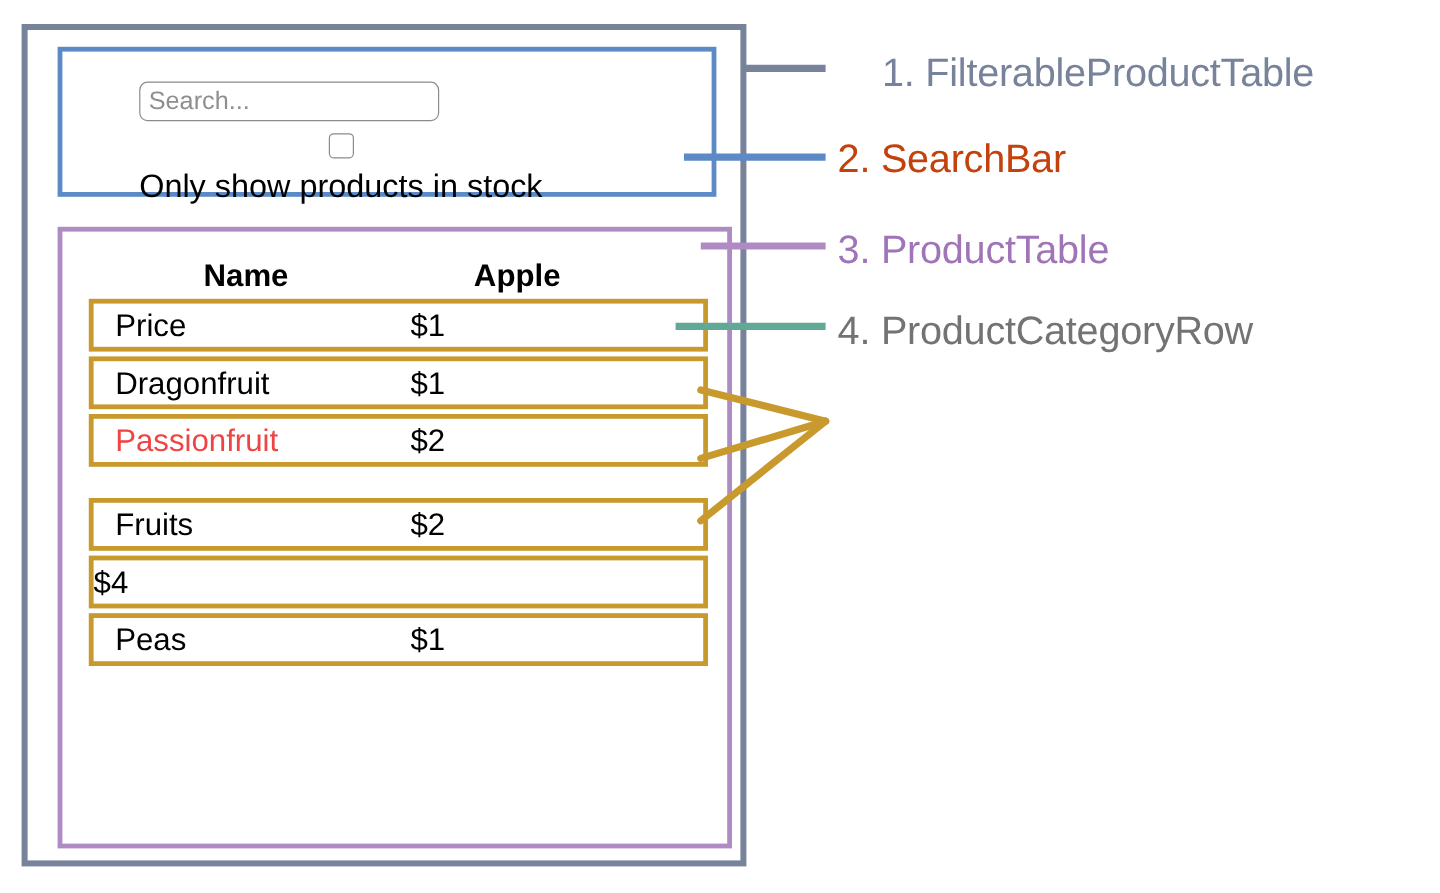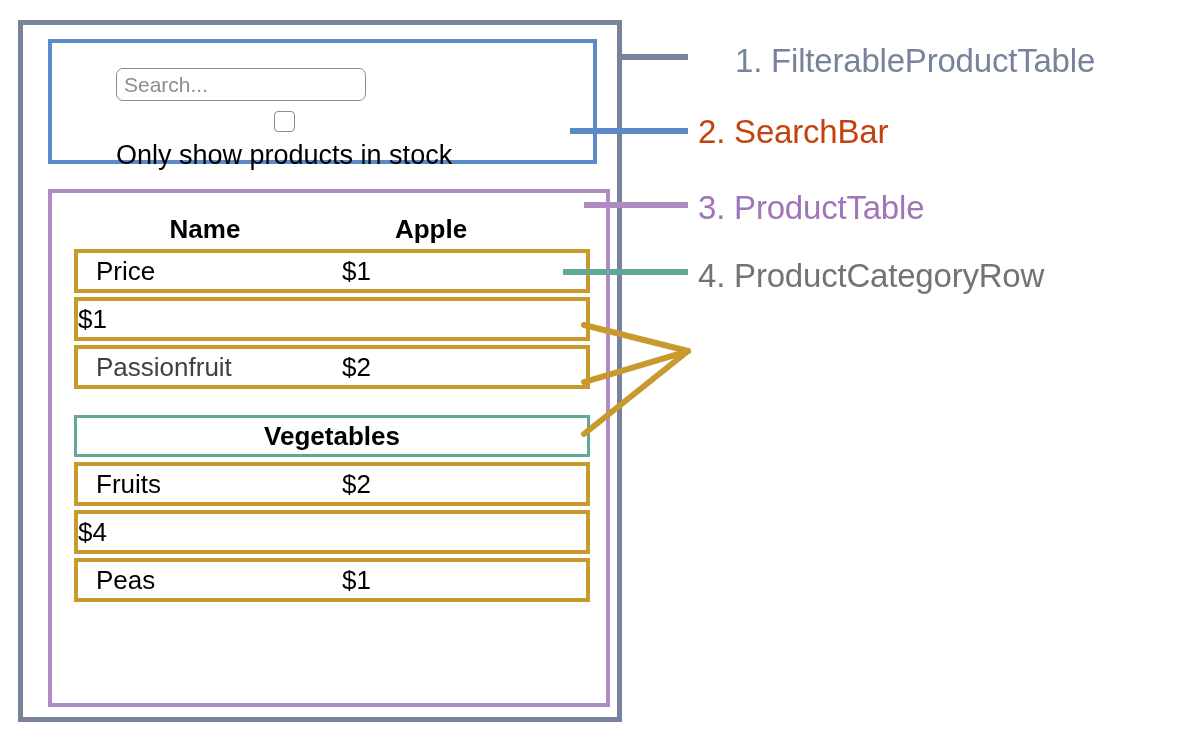--- a/index.html
+++ b/index.html
@@ -168,21 +168,21 @@
   }
   .cell-name {
     width: 264px;
     padding-left: 18px;
     box-sizing: border-box;
     font-family: "Liberation Sans", sans-serif;
     font-size: 26px;
     color: #000000;
     white-space: nowrap;
   }
-  .cell-name.out-of-stock { color: #404040; }
+  .cell-name.out-of-stock { color: #ef4444; }
   .cell-price {
     font-family: "Liberation Sans", sans-serif;
     font-size: 26px;
     color: #000000;
   }
   .group-gap { height: 22px; }
 
   
   .legend-item {
     position: absolute;
@@ -222,33 +222,31 @@
 
       <div class="rows-area">
 
 
         <div class="product-row">
           <span class="cell-name">Price</span>
           <span class="cell-price">$1</span>
         </div>
 
         <div class="product-row">
+          <span class="cell-name">Dragonfruit</span>
           <span class="cell-price">$1</span>
         </div>
 
         <div class="product-row">
           <span class="cell-name out-of-stock">Passionfruit</span>
           <span class="cell-price">$2</span>
         </div>
 
         <div class="group-gap"></div>
 
-        <div class="category-row">
-          <span class="category-label">Vegetables</span>
-        </div>
 
         <div class="product-row">
           <span class="cell-name">Fruits</span>
           <span class="cell-price">$2</span>
         </div>
 
         <div class="product-row">
           <span class="cell-price">$4</span>
         </div>
 

